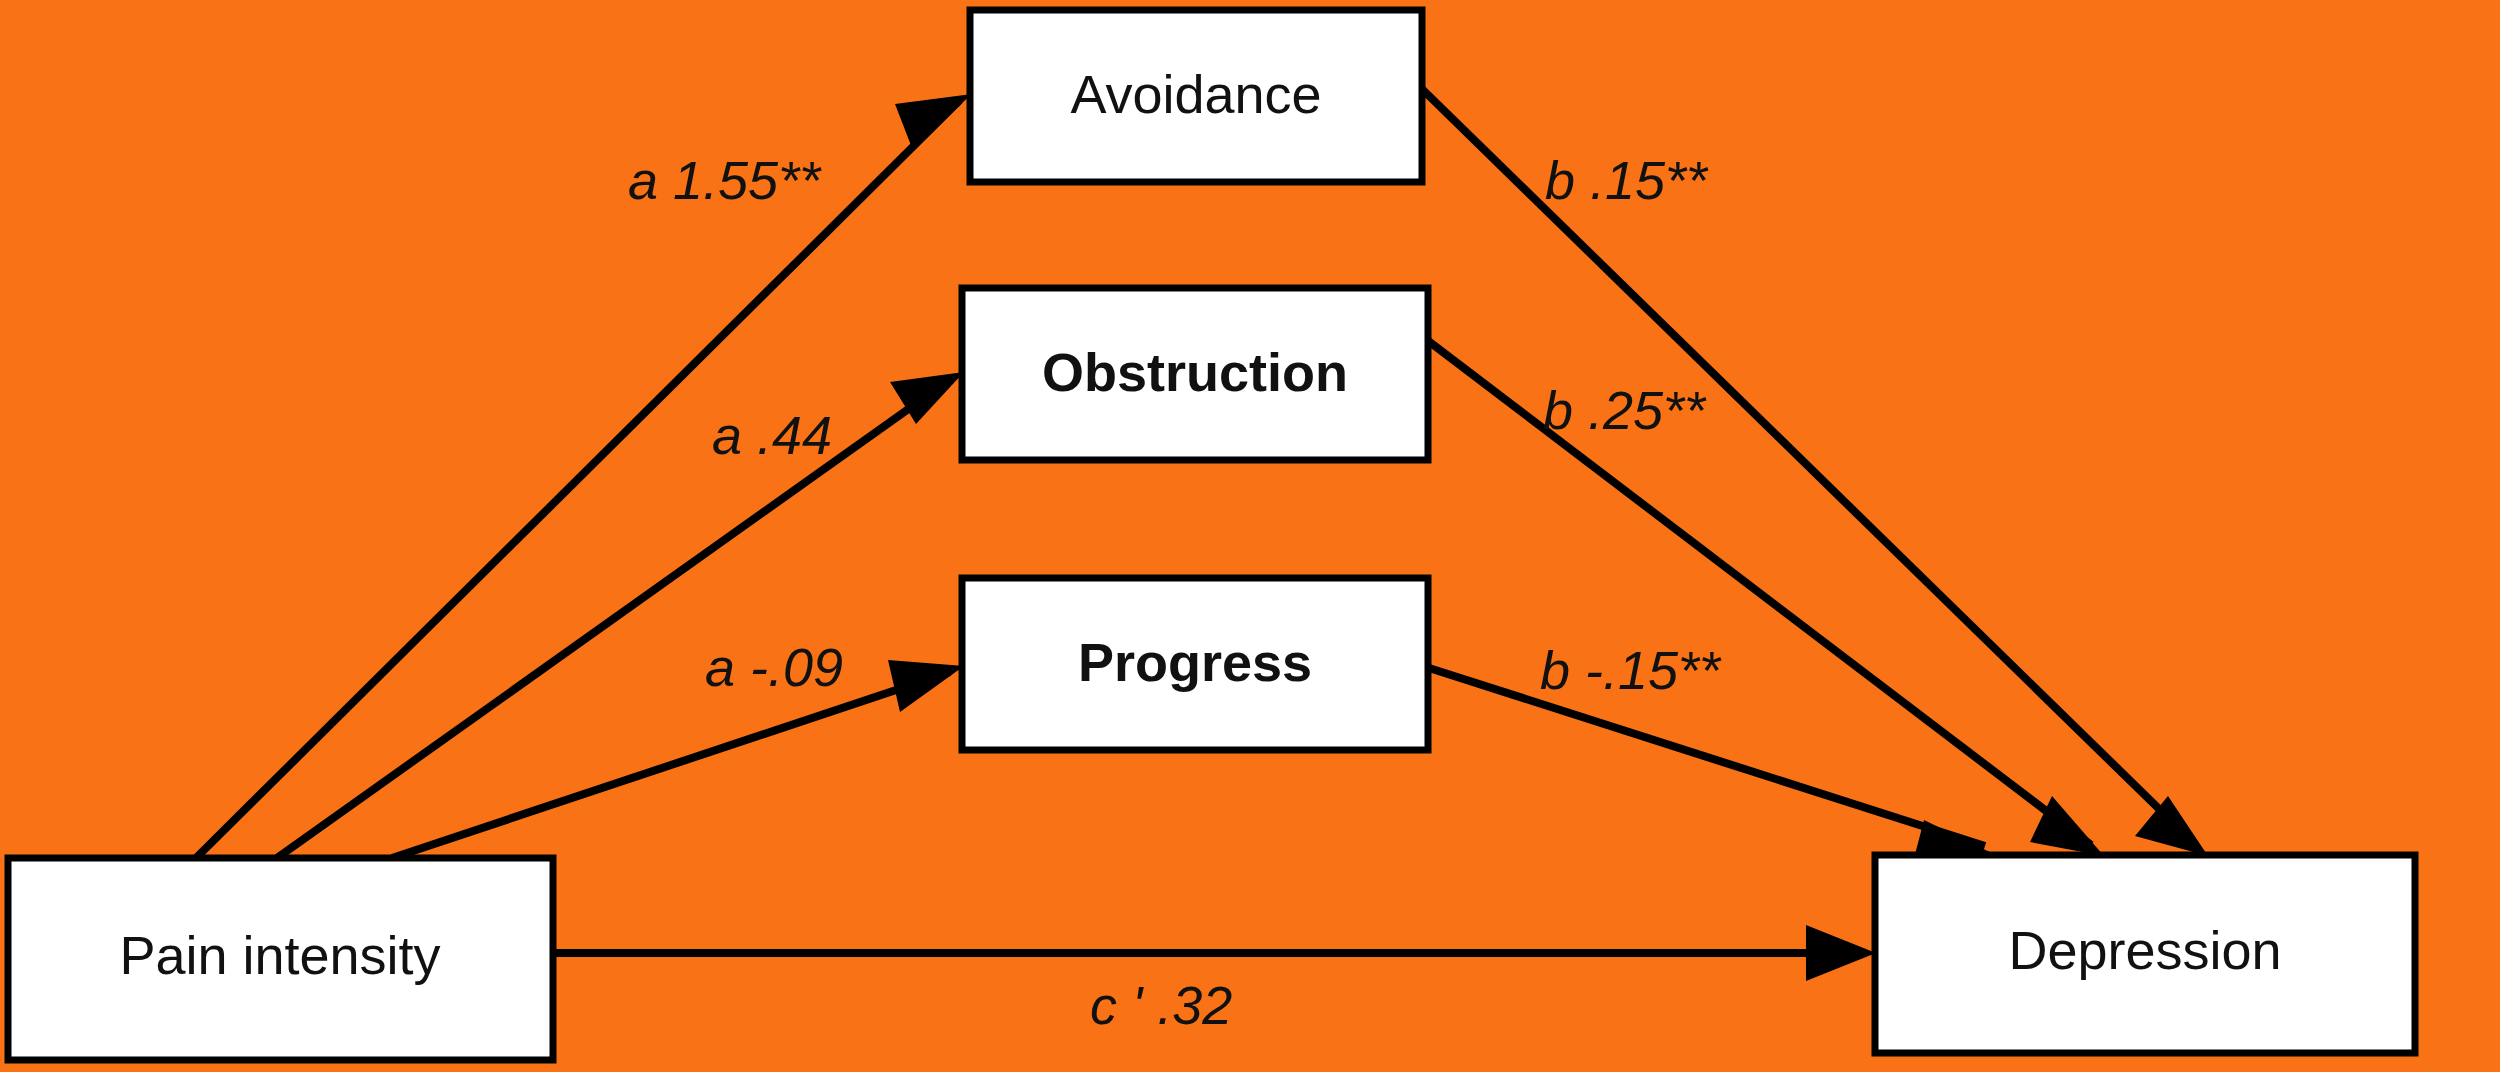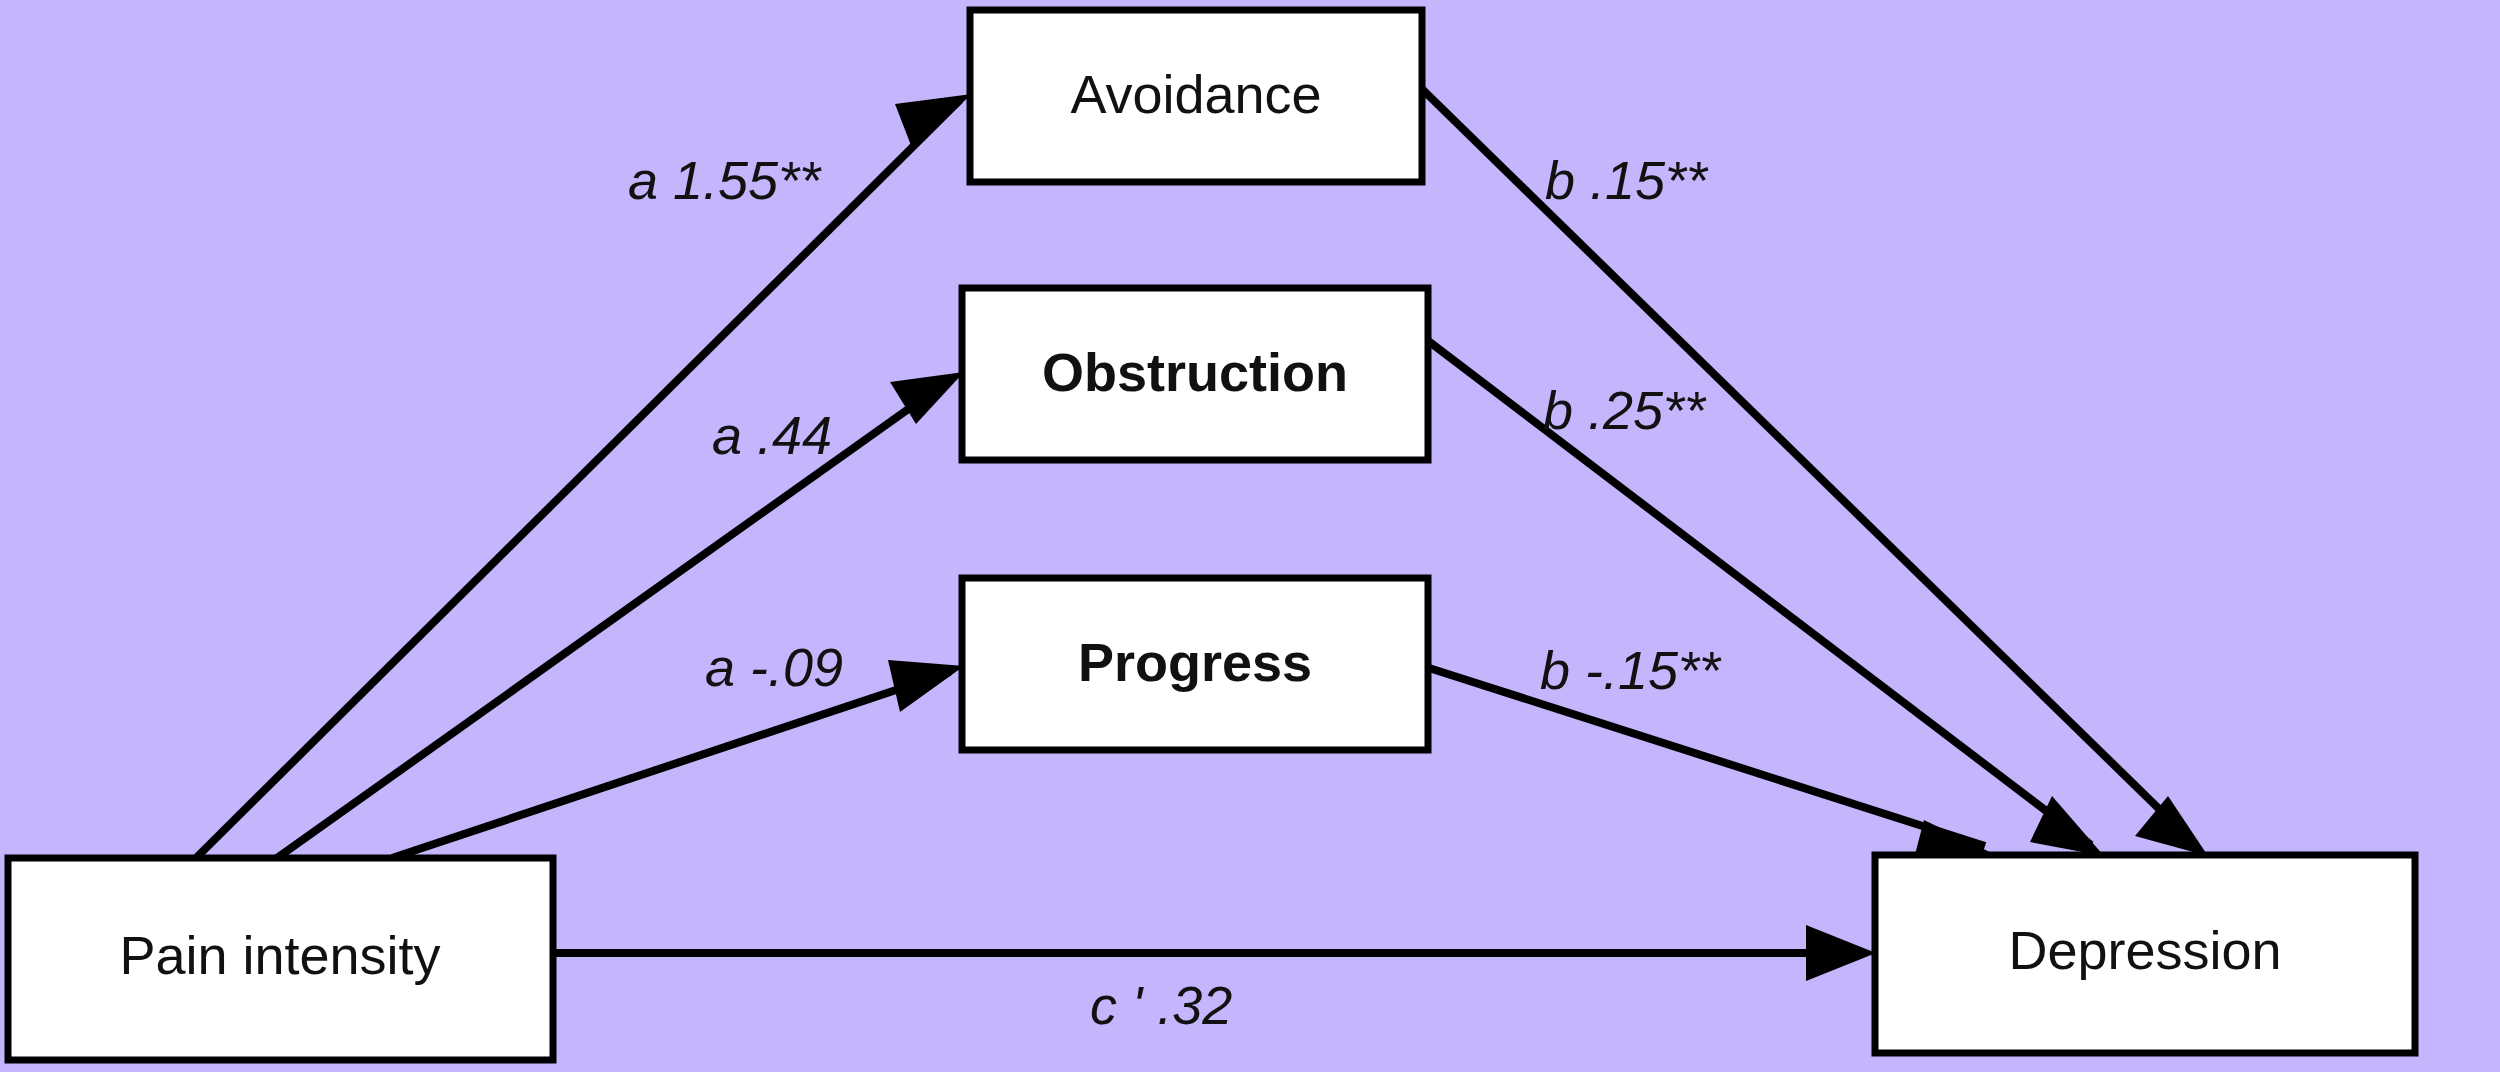--- a/index.html
+++ b/index.html
@@ -4,21 +4,21 @@
 <style>
   html, body {
     margin: 0;
     padding: 0;
     background: #ffffff;
   }
   #stage {
     position: relative;
     width: 2500px;
     height: 1072px;
-    background: #c4b5fd;
+    background: #f97316;
     overflow: hidden;
     font-family: "Liberation Sans", sans-serif;
   }
   svg#diagram {
     display: block;
     width: 2500px;
     height: 1072px;
   }
   .node-box {
     fill: #ffffff;

